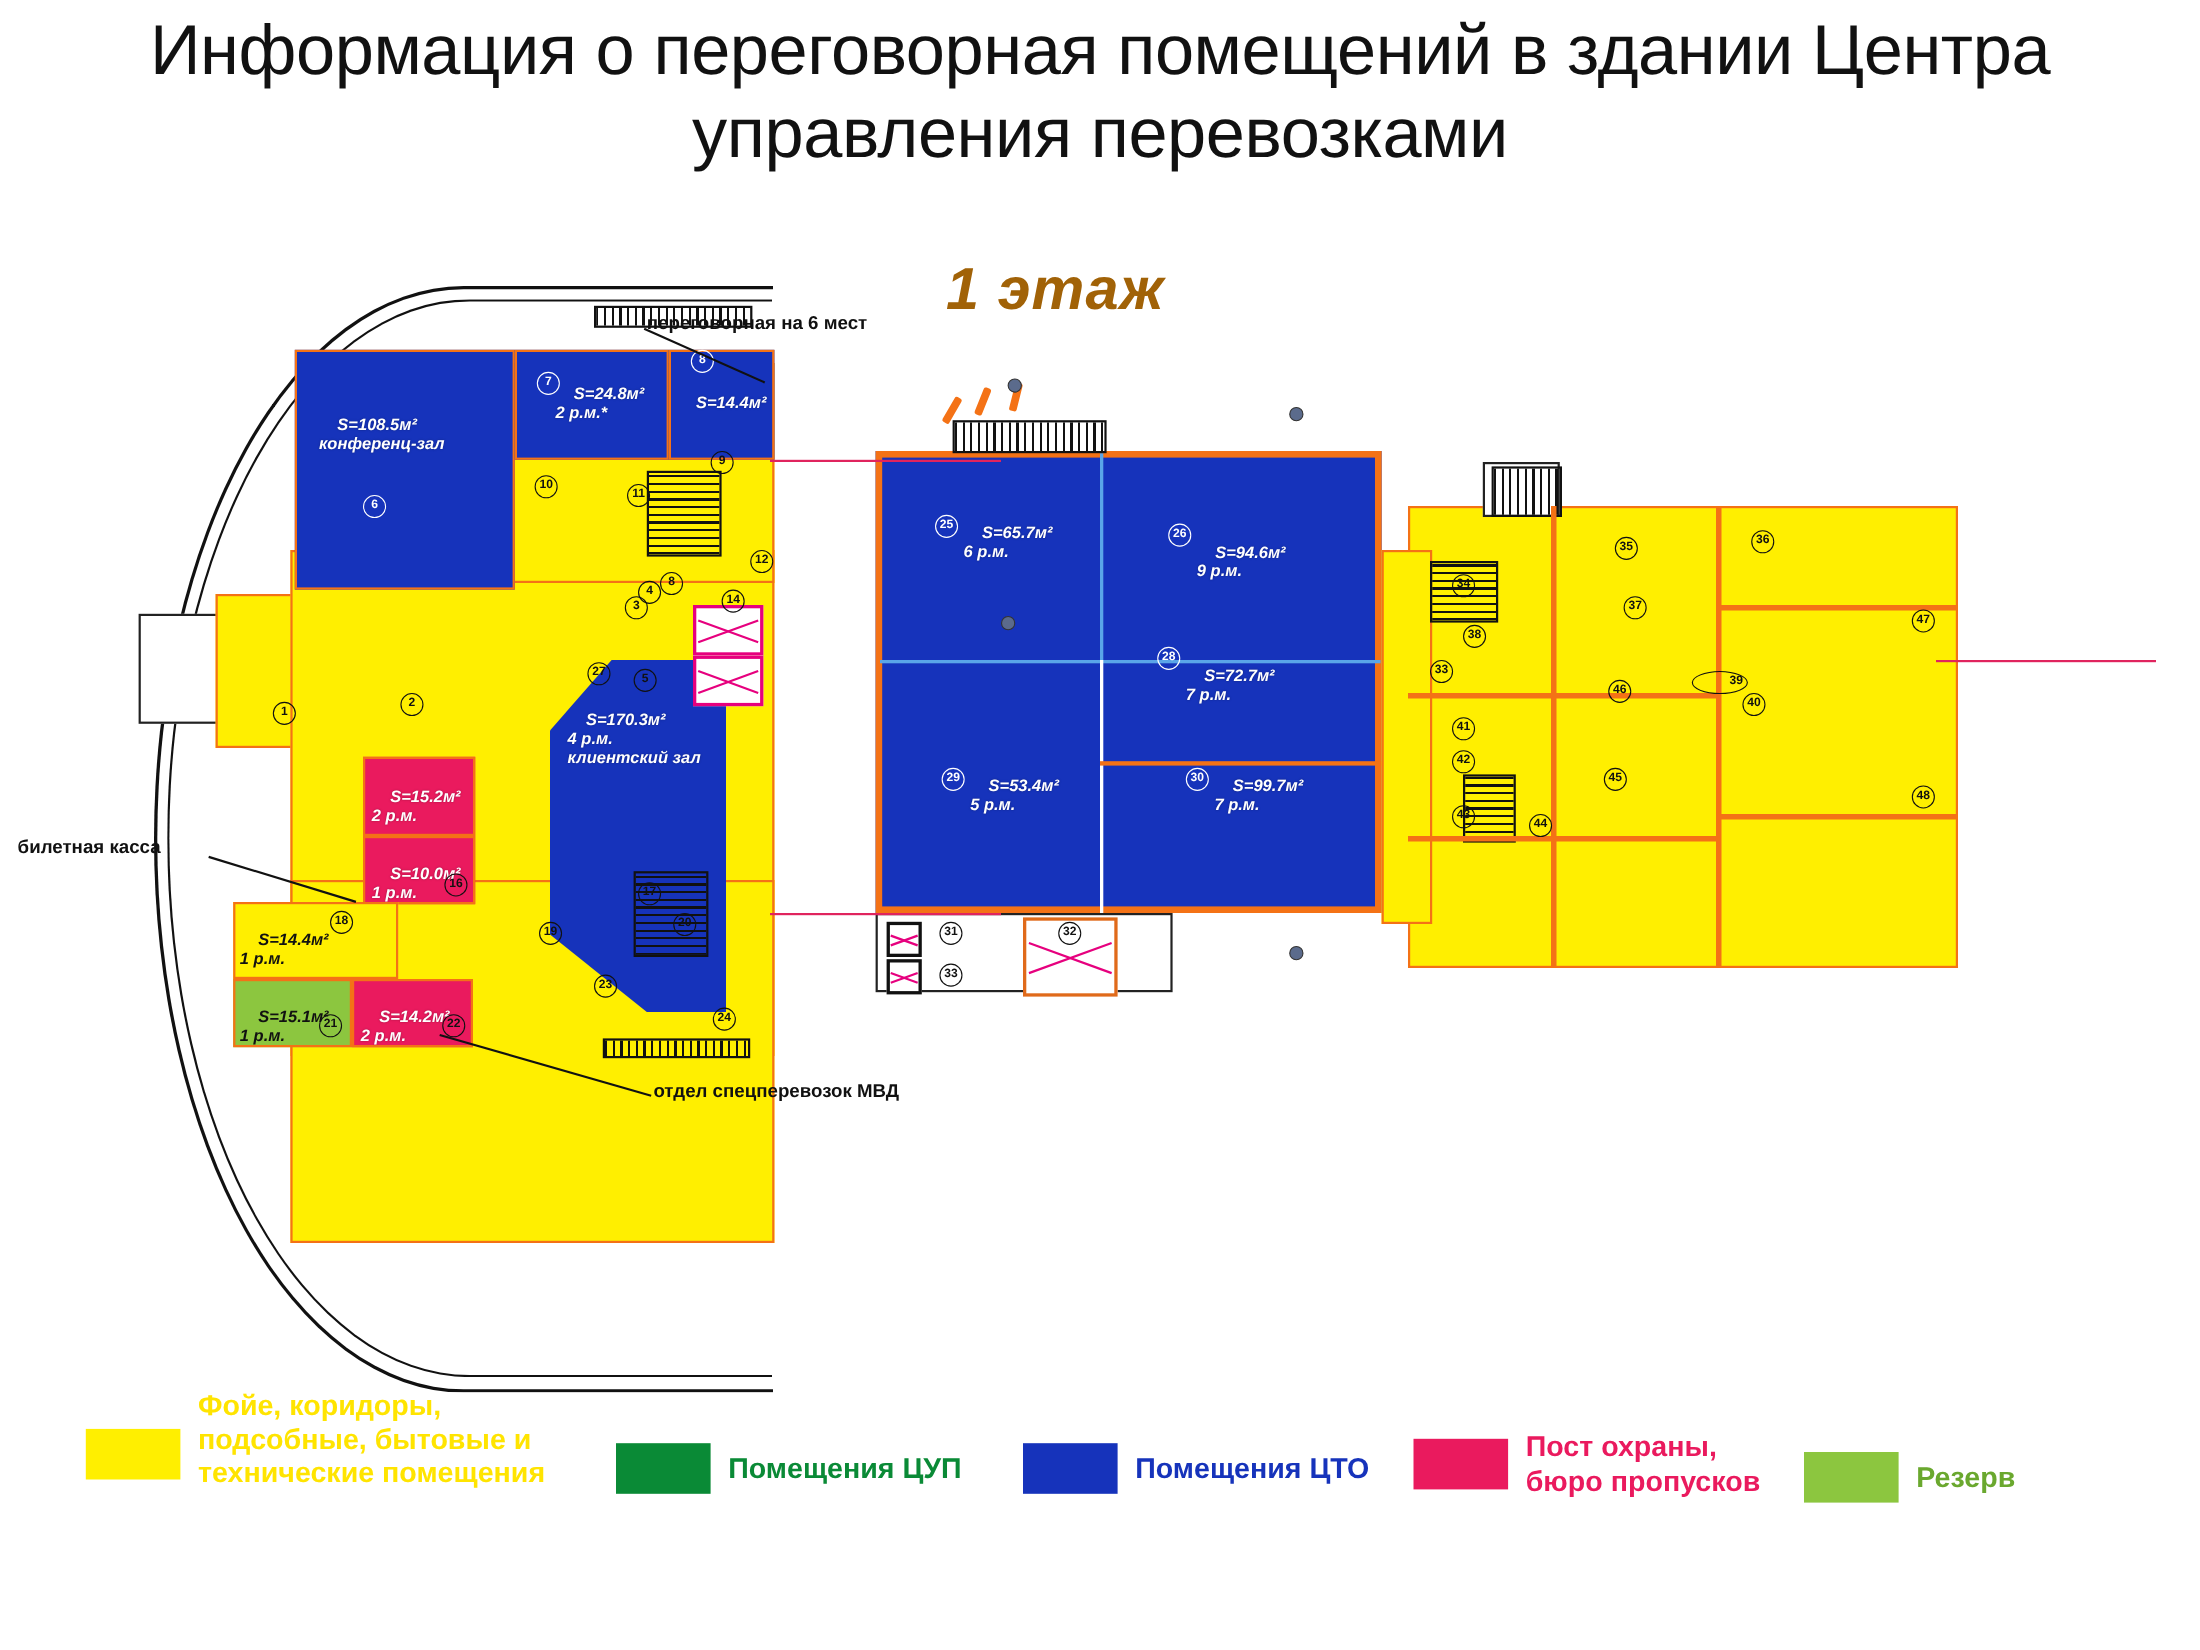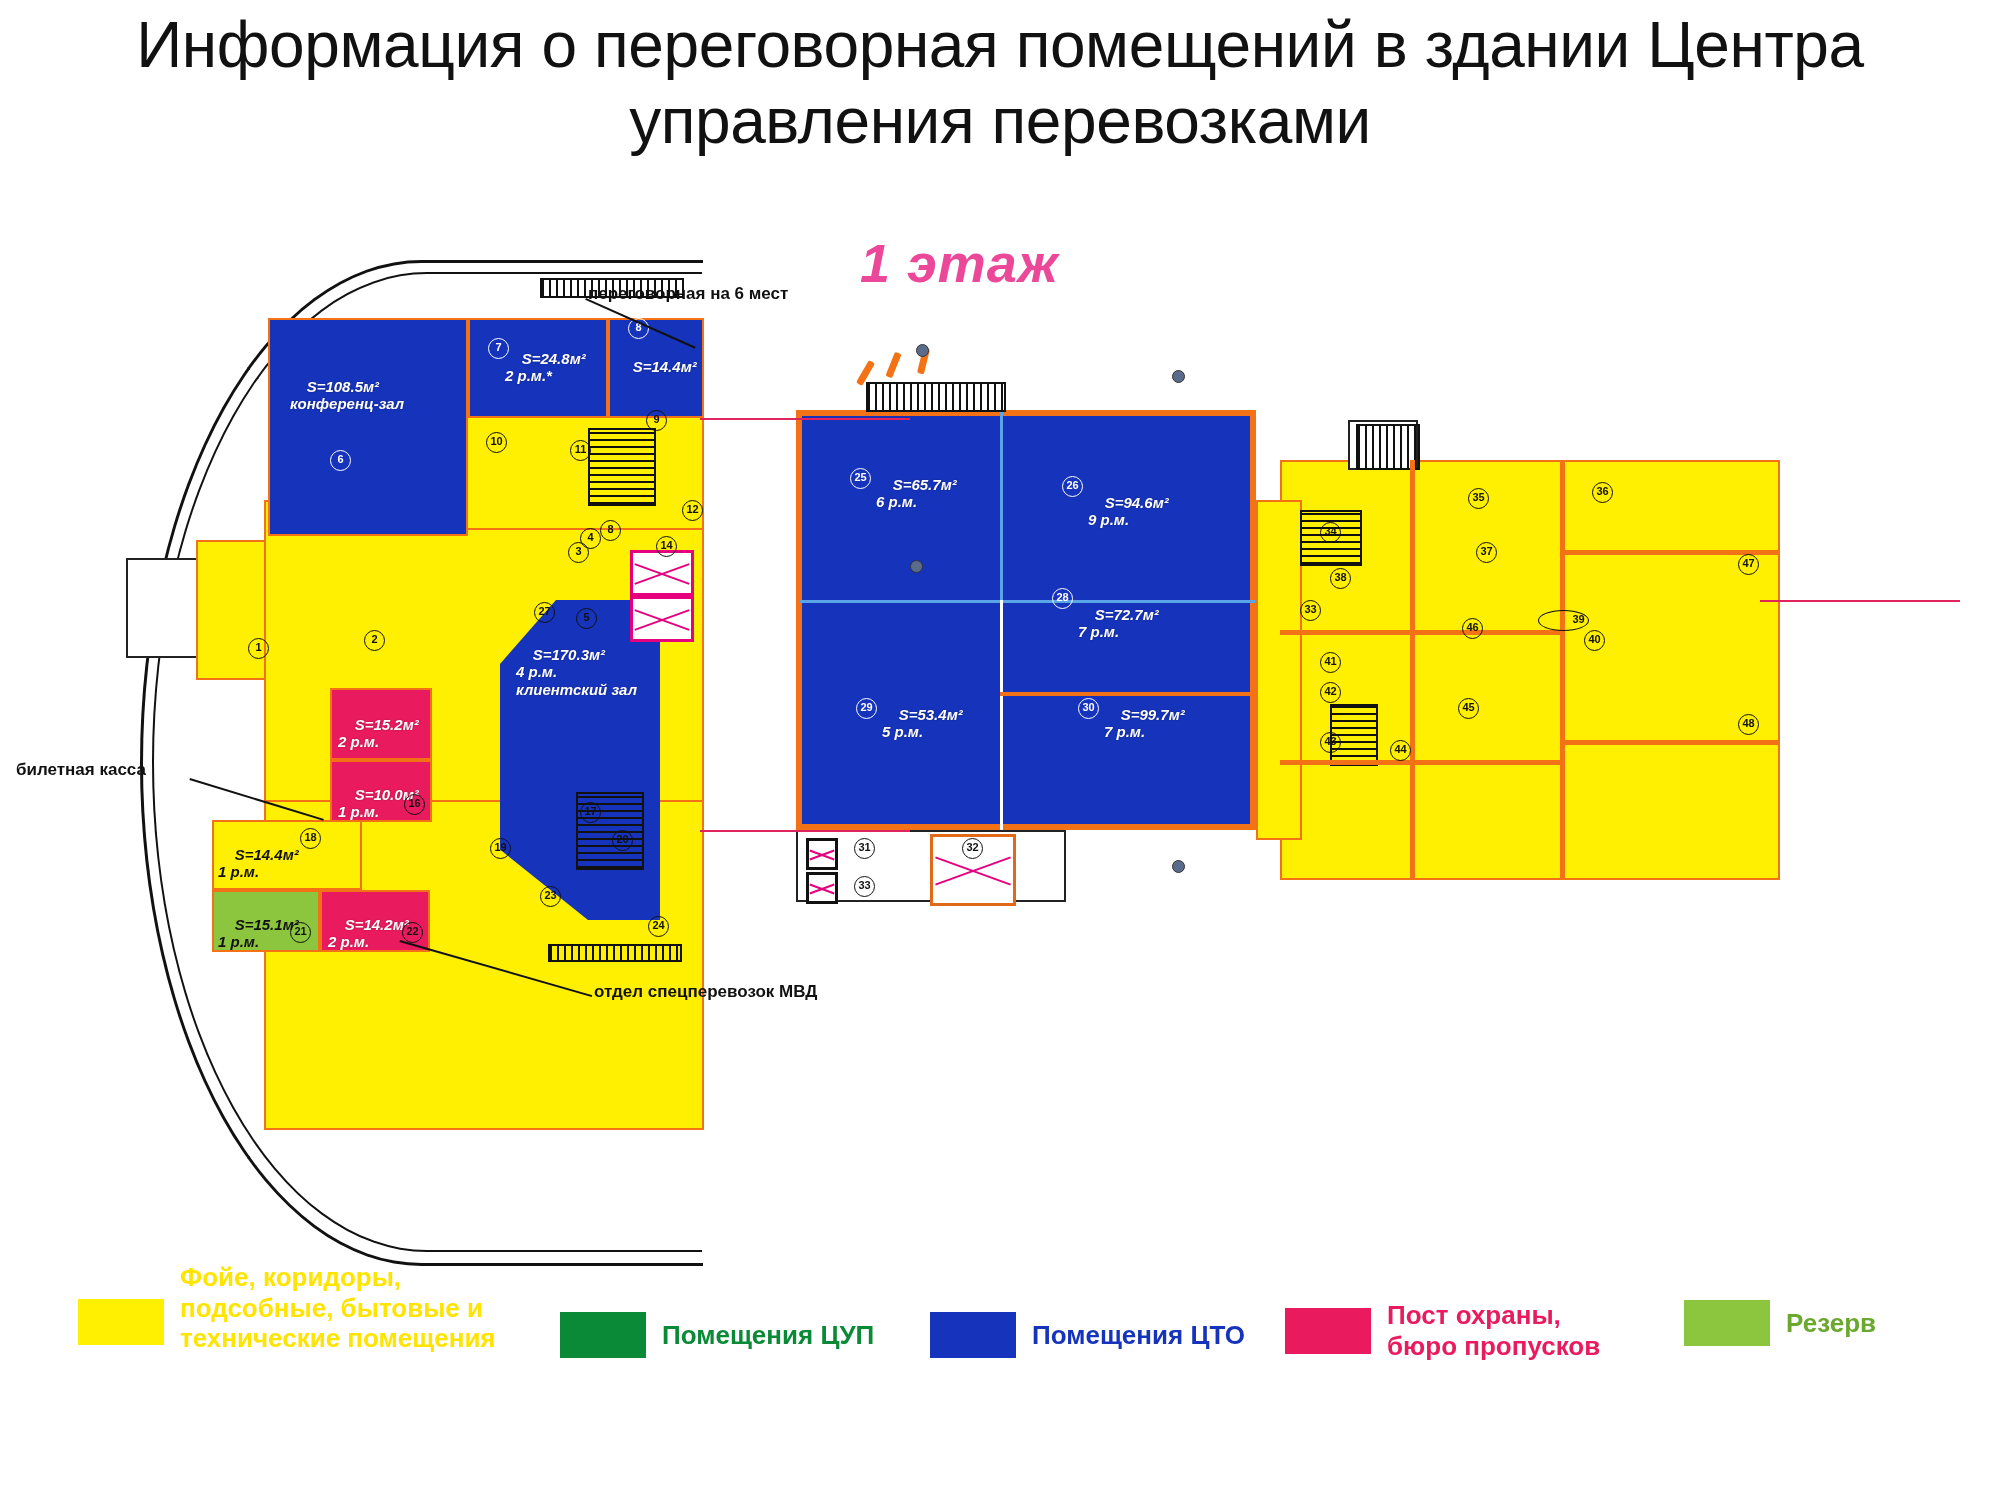--- a/index.html
+++ b/index.html
@@ -15,21 +15,21 @@
   #slide-title{
     position:absolute; left:0; top:8px; width:2000px;
     text-align:center;
     font-size:64px; line-height:1.18;
     color:#111; font-weight:400;
     letter-spacing:-.4px;
   }
   #floor-label{
     position:absolute; left:860px; top:232px;
     font-size:54px; font-style:italic; font-weight:bold;
-    color:#ec4899; letter-spacing:1px;
+    color:#a16207; letter-spacing:1px;
   }
 
   
   #plan{
     position:absolute; left:0; top:300px; width:2000px; height:960px;
   }
   .blk{position:absolute;box-sizing:border-box;}
   .yellow{background:#ffef00;border:2px solid #f47216;}
   .blue{background:#1633bb;border:2px solid #f47216;}
   .blue-plain{background:#1633bb;}
@@ -279,17 +279,17 @@
   </div>
   <div class="lg" style="left:930px;top:22px;width:340px;">
     <div class="sw" style="background:#1633bb;"></div>
     <div class="lgtxt" style="color:#1633bb;">Помещения ЦТО</div>
   </div>
   <div class="lg" style="left:1285px;top:10px;width:330px;">
     <div class="sw" style="background:#ea1a5e;"></div>
     <div class="lgtxt" style="color:#ea1a5e;">Пост охраны,
 бюро пропусков</div>
   </div>
-  <div class="lg" style="left:1640px;top:10px;width:300px;margin-left:44px;">
+  <div class="lg" style="left:1640px;top:30px;width:300px;">
     <div class="sw" style="background:#8cc63f;"></div>
     <div class="lgtxt" style="color:#6aa82e;">Резерв</div>
   </div>
 </div>
 
 </body></html>

